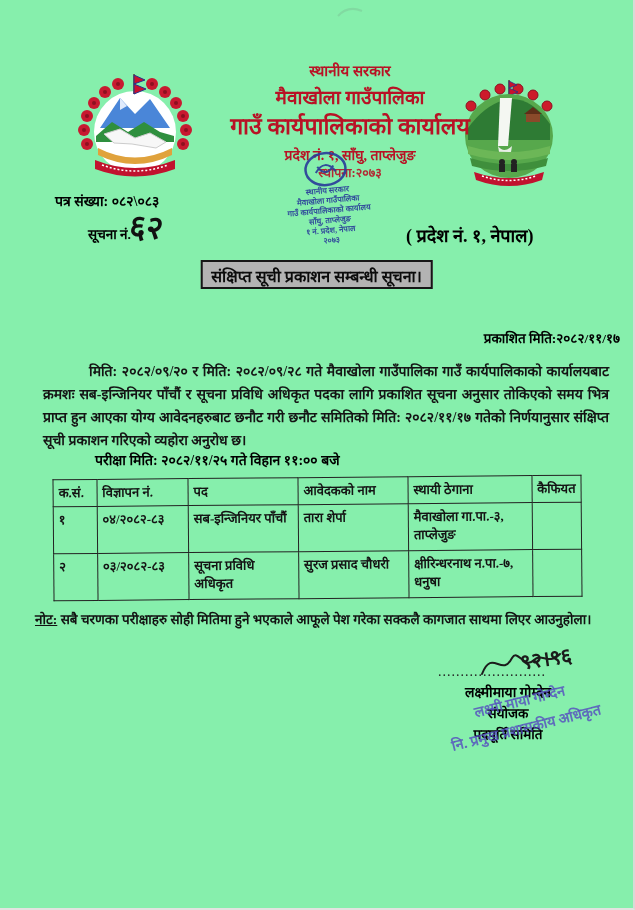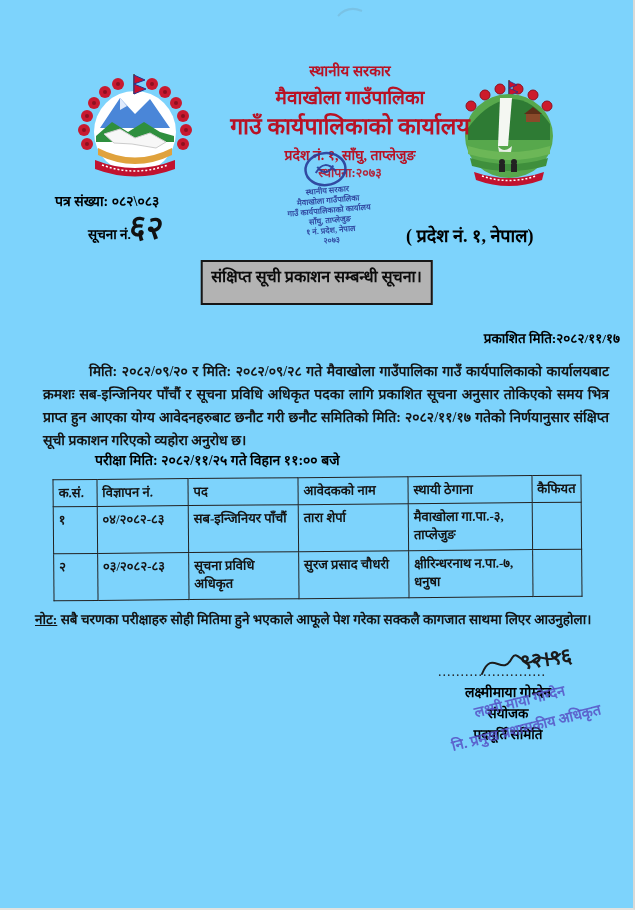--- a/index.html
+++ b/index.html
@@ -2,21 +2,21 @@
 <html><head>
 <meta charset="utf-8">
 <style>
   html,body{margin:0;padding:0;}
   body{
     width:635px;height:910px;overflow:hidden;position:relative;
     background:#f3f3f1;
     font-family:"Liberation Serif","DejaVu Serif",serif;
   }
   .page{
-    position:absolute;inset:0;background:#7dd3fc;
+    position:absolute;inset:0;background:#86efac;
     border-right:2px solid #d9d9d6;border-bottom:2px solid #e3e3e0;
   }
 
   
   .hline{position:absolute;left:195px;width:310px;text-align:center;
          color:#b81225;font-weight:bold;white-space:nowrap;}
   .hl1{top:60px;font-size:15px;}
   .hl2{top:84px;font-size:19px;}
   .hl3{top:109px;font-size:23px;}
   .hl4{top:145px;font-size:14px;}
@@ -38,21 +38,21 @@
   .notice-no{position:absolute;left:55px;top:225px;font-size:13.5px;font-weight:600;margin-left:33px;}
   .hand-62{
     position:absolute;left:130px;top:204px;font-size:32px;color:#111;
     transform:rotate(3deg) skewX(-6deg);font-weight:bold;
   }
   .province-note{position:absolute;left:406px;top:223px;font-size:18px;font-weight:600;}
 
   
   .title-box{
     position:absolute;top:260px;left:50%;transform:translateX(-50%);
-    background:#b3b3b3;border:2px solid #161616;padding:3px 9px 16px 9px;
+    background:#b3b3b3;border:2px solid #161616;padding:3px 9px 0 9px;
     font-size:16px;font-weight:bold;color:#0c0c0c;white-space:nowrap;
   }
 
   
   .published{position:absolute;top:329px;left:0;width:596px;text-align:right;
              font-size:13.5px;font-weight:600;padding-left:24px;}
   .body-para{
     position:absolute;top:352px;left:35px;width:566px;margin:8px;
     font-size:14px;line-height:23px;text-align:justify;text-indent:46px;
     font-weight:600;color:#141414;

